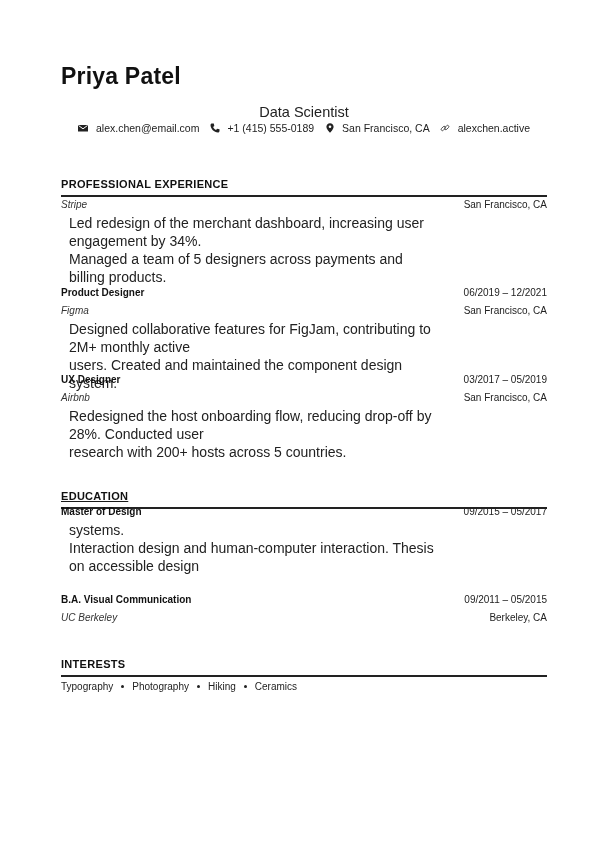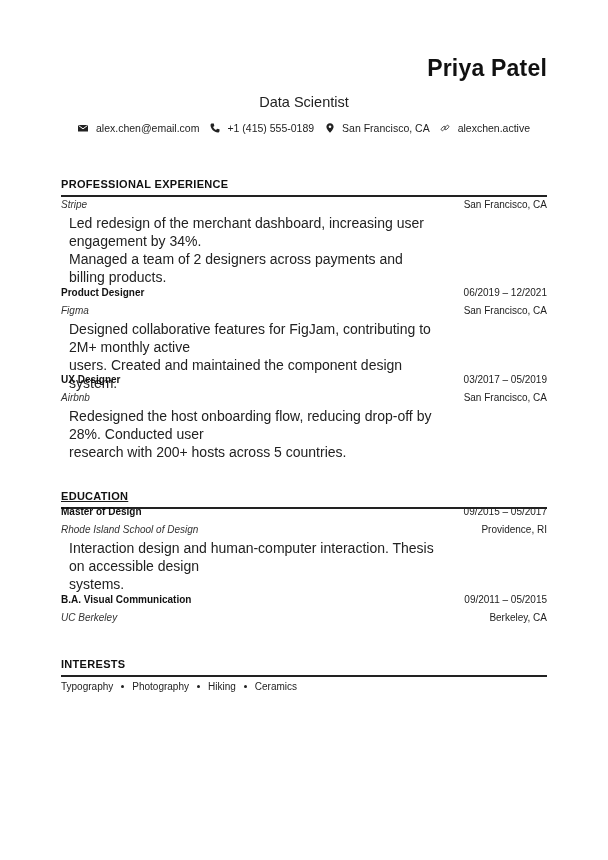--- a/index.html
+++ b/index.html
@@ -1,20 +1,20 @@
 <!DOCTYPE html>
 <html><head>
 <meta charset="utf-8">
 <style>
   * { box-sizing: border-box; margin: 0; padding: 0; }
   html, body { width: 608px; height: 860px; background: #ffffff; }
   body { font-family: "Liberation Sans", "DejaVu Sans", sans-serif; color: #1a1a1a; position: relative; overflow: hidden; }
   .page { position: absolute; left: 61px; top: 0; width: 486px; }
-  .name { position: absolute; left: 0; width: 486px; top: 55px; font-size: 23px; font-weight: bold; text-align: right; color: #111; letter-spacing: 0.2px; }
-  .title { position: absolute; left: 0; width: 486px; top: 94px; font-size: 14.5px; text-align: center; color: #222; }
+  .name { position: absolute; left: 0; width: 486px; top: 63px; font-size: 23px; font-weight: bold; text-align: left; color: #111; letter-spacing: 0.2px; }
+  .title { position: absolute; left: 0; width: 486px; top: 104px; font-size: 14.5px; text-align: center; color: #222; }
   .contacts { position: absolute; left: 0; width: 486px; top: 122px; display: flex; justify-content: center; align-items: center; font-size: 10.5px; color: #222; }
   .contact { display: flex; align-items: center; margin: 0 5px; justify-content: space-between; }
   .contact .ic { display: inline-flex; width: 11px; height: 11px; margin-right: 7px; align-items: center; justify-content: center; }
   .contact .ic svg { width: 10px; height: 10px; }
   .section { position: absolute; left: 0; width: 486px; }
   .sec-title { font-size: 11px; font-weight: bold; letter-spacing: 0.3px; color: #111; padding-bottom: 5px; border-bottom: 2px solid #222; }
   .entry { position: absolute; left: 0; width: 486px; }
   .row { display: flex; justify-content: space-between; font-size: 10px; line-height: 18px; }
   .role { font-weight: bold; color: #111; }
   .org { font-style: italic; color: #333; }
@@ -74,21 +74,21 @@
     <div class="sec-title">PROFESSIONAL EXPERIENCE</div>
   </div>
 
   <div class="entry" style="top:196px;">
     <div class="row">
         <span class="org">Stripe</span>
         <span class="right">San Francisco, CA</span>
       </div>
     <div class="desc">
       <div>Led redesign of the merchant dashboard, increasing user engagement by 34%.</div>
-      <div>Managed a team of 2 designers across payments and billing products.</div>
+      <div>Managed a team of 5 designers across payments and billing products.</div>
     </div>
   </div>
 
   <div class="entry" style="top:284px;">
     <div class="row">
         <span class="role">Product Designer</span>
         <span class="right">06/2019 – 12/2021</span>
       </div>
     <div class="row">
         <span class="org">Figma</span>
@@ -117,27 +117,23 @@
 
   <div class="section" style="top:490px;text-decoration:underline;">
     <div class="sec-title">EDUCATION</div>
   </div>
 
   <div class="entry" style="top:503px;">
     <div class="row">
         <span class="role">Master of Design</span>
         <span class="right">09/2015 – 05/2017</span>
       </div>
-    <div class="row">
-        <span class="org">Rhode Island School of Design</span>
-        <span class="right">Providence, RI</span>
-      </div>
     <div class="desc">
+      <div>systems.</div>
       <div>Interaction design and human-computer interaction. Thesis on accessible design</div>
-      <div>systems.</div>
     </div>
   </div>
 
   <div class="entry" style="top:591px;">
     <div class="row">
         <span class="role">B.A. Visual Communication</span>
         <span class="right">09/2011 – 05/2015</span>
       </div>
     <div class="row">
         <span class="org">UC Berkeley</span>

